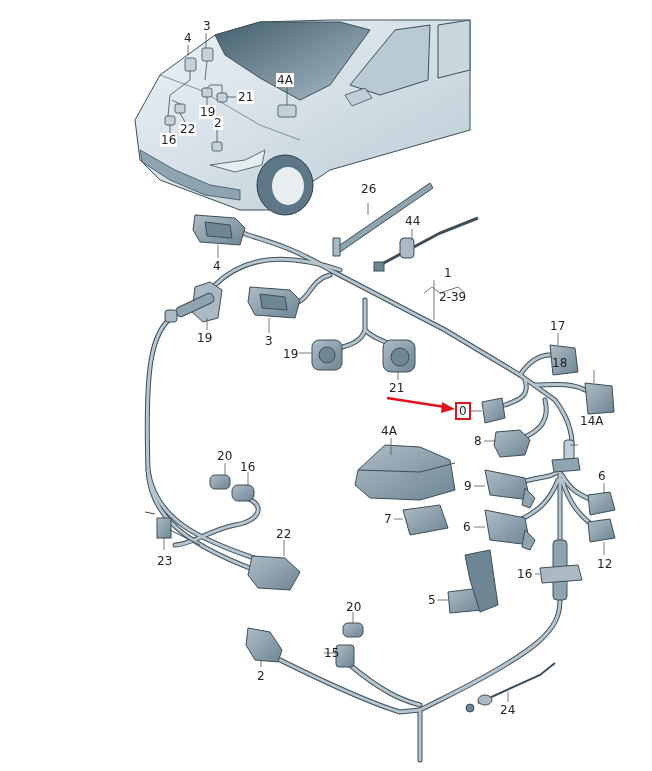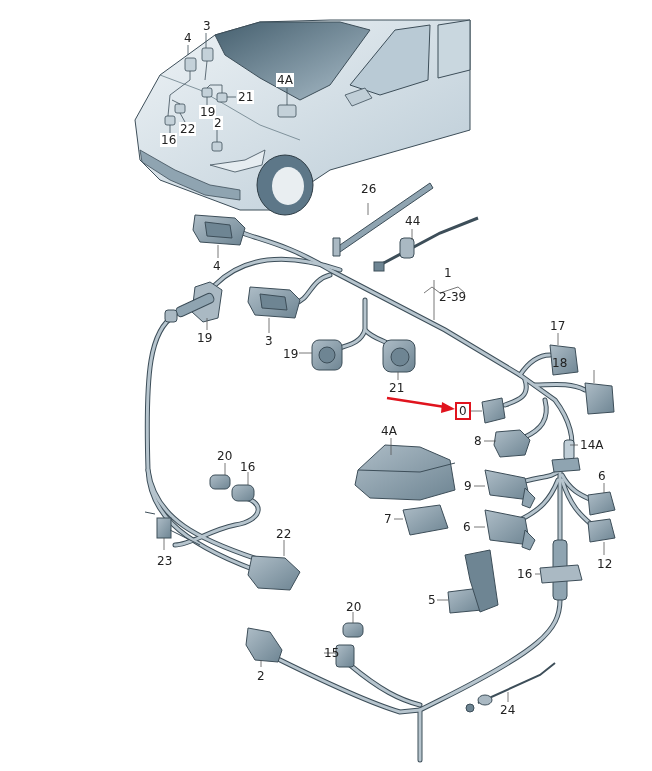--- a/index.html
+++ b/index.html
@@ -301,21 +301,21 @@
 <div class="lbl" style="left:265px;top:334px">3</div>
 <div class="lbl" style="left:197px;top:331px">19</div>
 <div class="lbl" style="left:283px;top:347px">19</div>
 <div class="lbl" style="left:389px;top:381px">21</div>
 <div class="lbl" style="left:361px;top:182px">26</div>
 <div class="lbl" style="left:405px;top:214px">44</div>
 <div class="lbl" style="left:550px;top:319px">17</div>
 <div class="lbl" style="left:552px;top:356px">18</div>
 <div class="lbl hl" style="left:455px;top:402px">0</div>
 <div class="lbl" style="left:474px;top:434px">8</div>
-<div class="lbl" style="left:580px;top:438px">14A</div>
+<div class="lbl" style="left:580px;top:414px">14A</div>
 <div class="lbl" style="left:381px;top:424px">4A</div>
 <div class="lbl" style="left:464px;top:479px">9</div>
 <div class="lbl" style="left:463px;top:520px">6</div>
 <div class="lbl" style="left:384px;top:512px">7</div>
 <div class="lbl" style="left:598px;top:469px">6</div>
 <div class="lbl" style="left:597px;top:557px">12</div>
 <div class="lbl" style="left:517px;top:567px">16</div>
 <div class="lbl" style="left:428px;top:593px">5</div>
 <div class="lbl" style="left:217px;top:449px">20</div>
 <div class="lbl" style="left:240px;top:460px">16</div>

